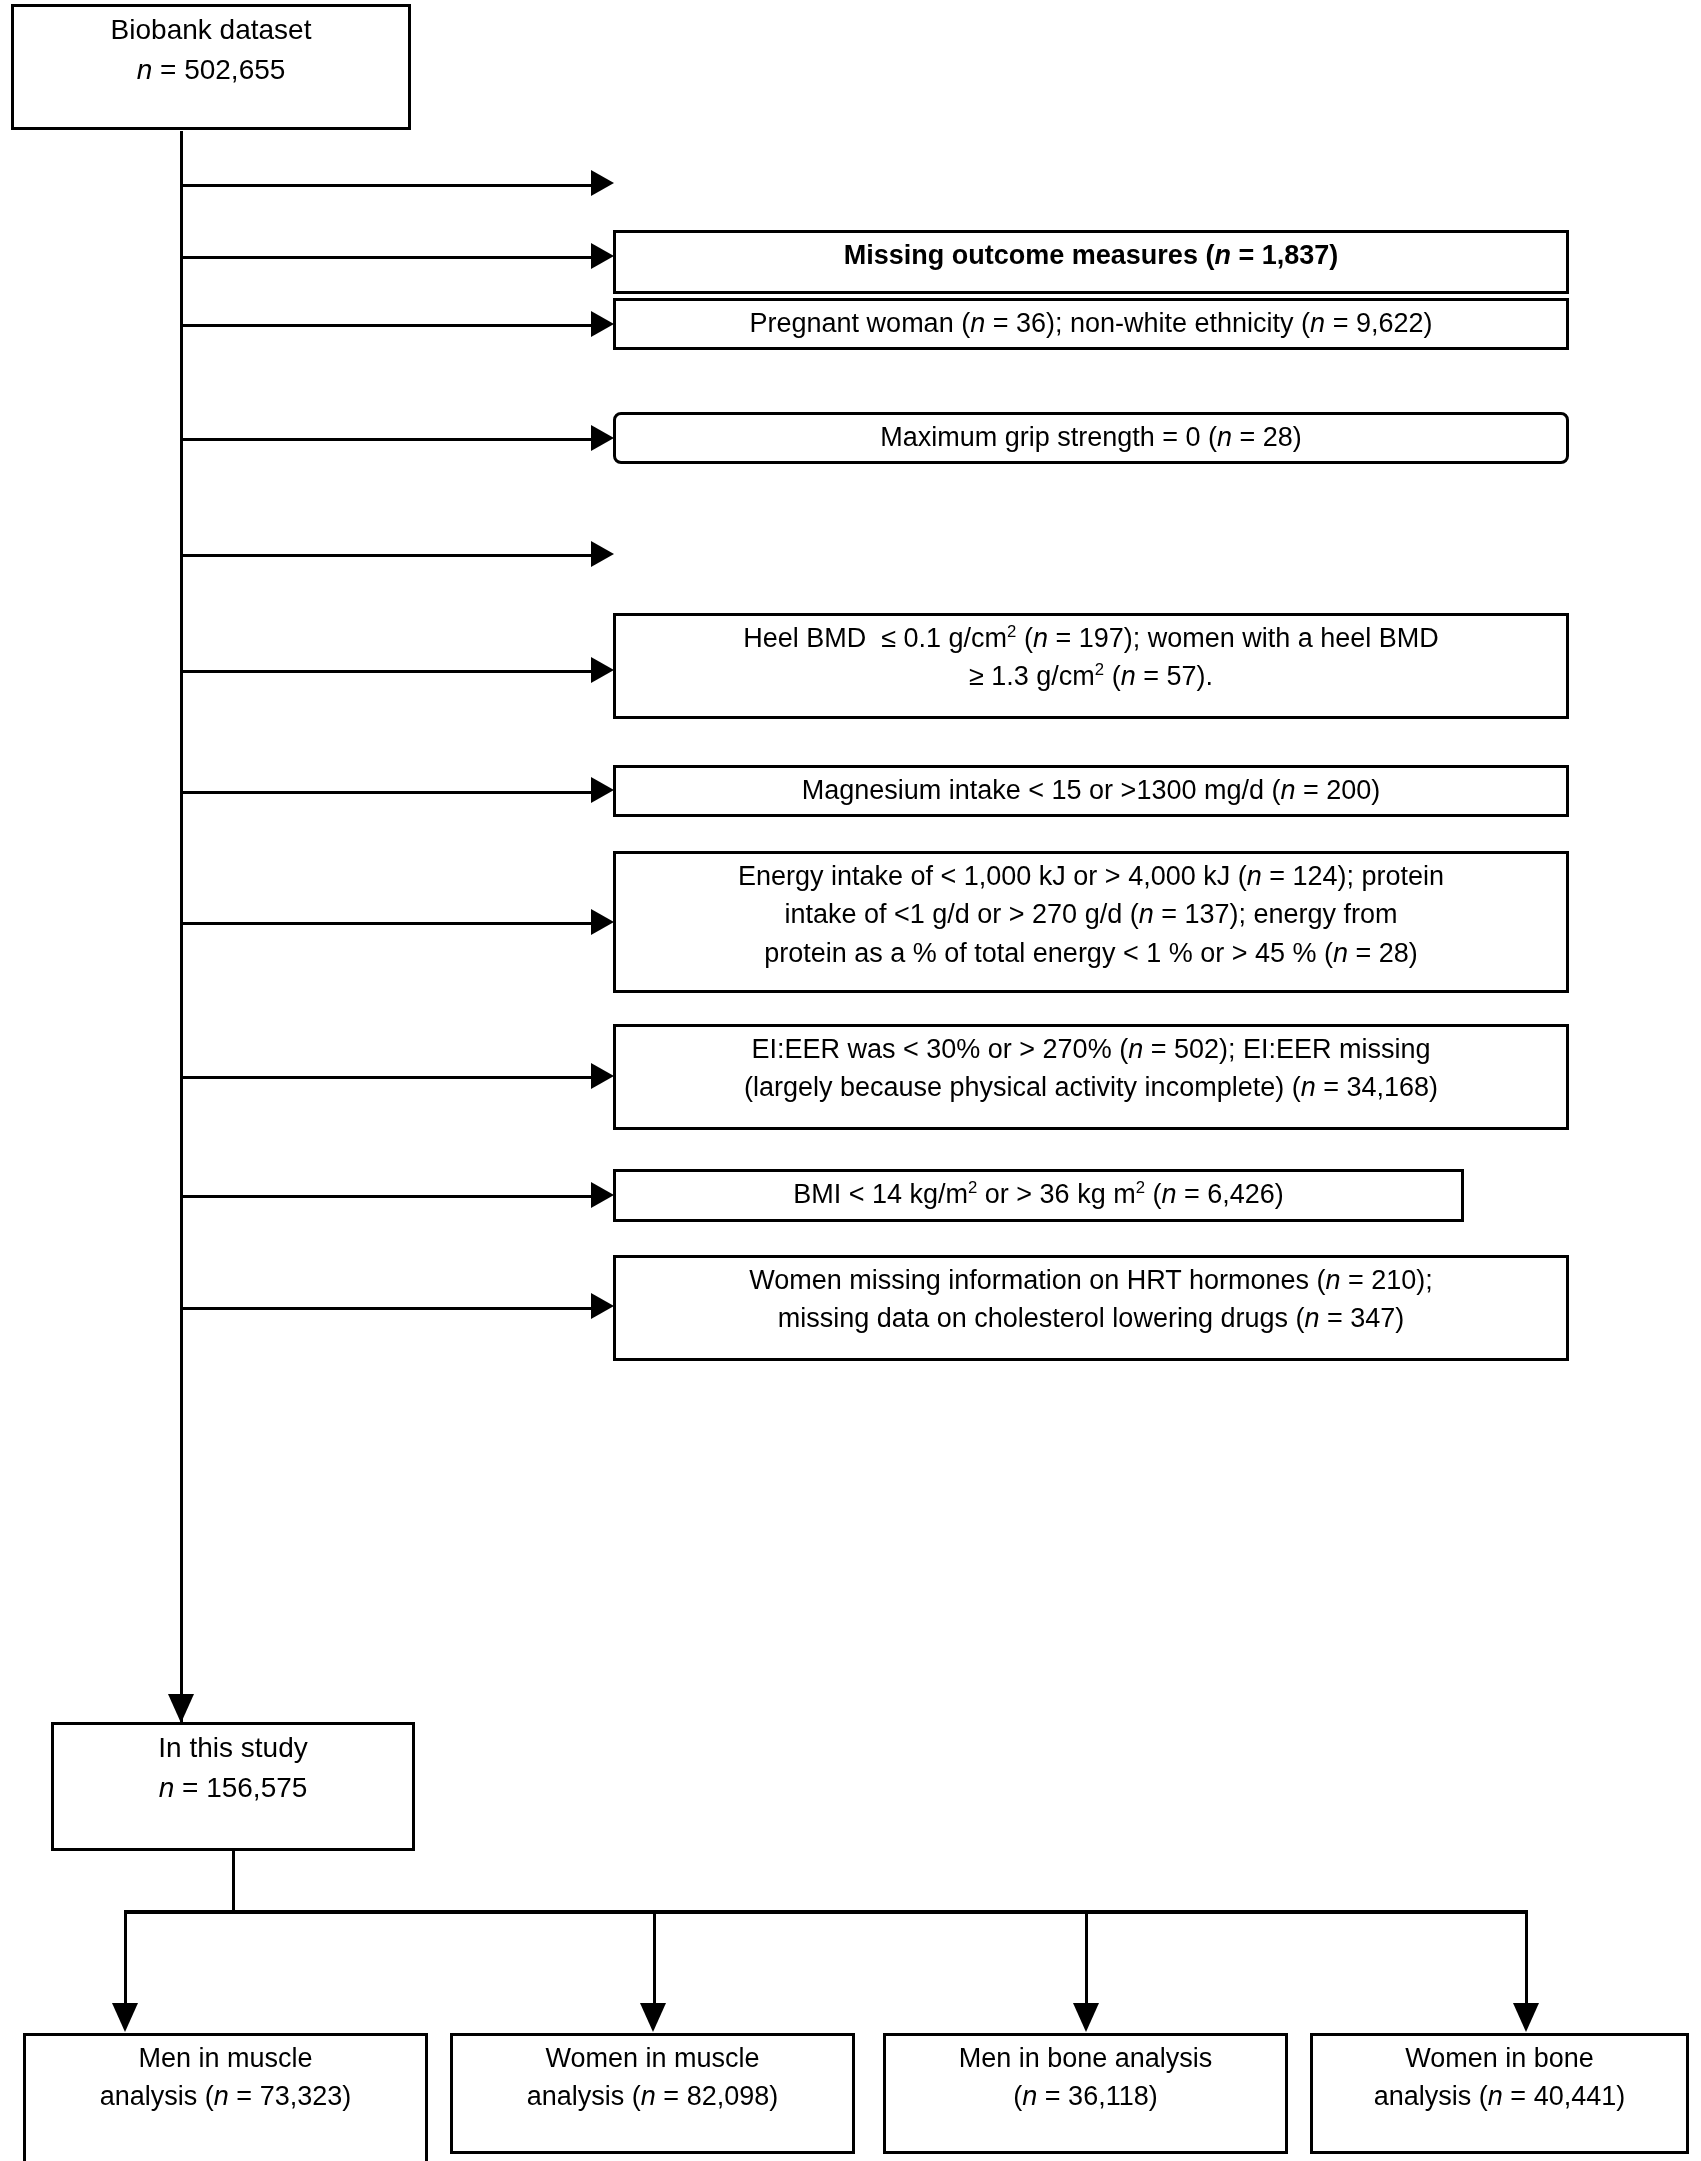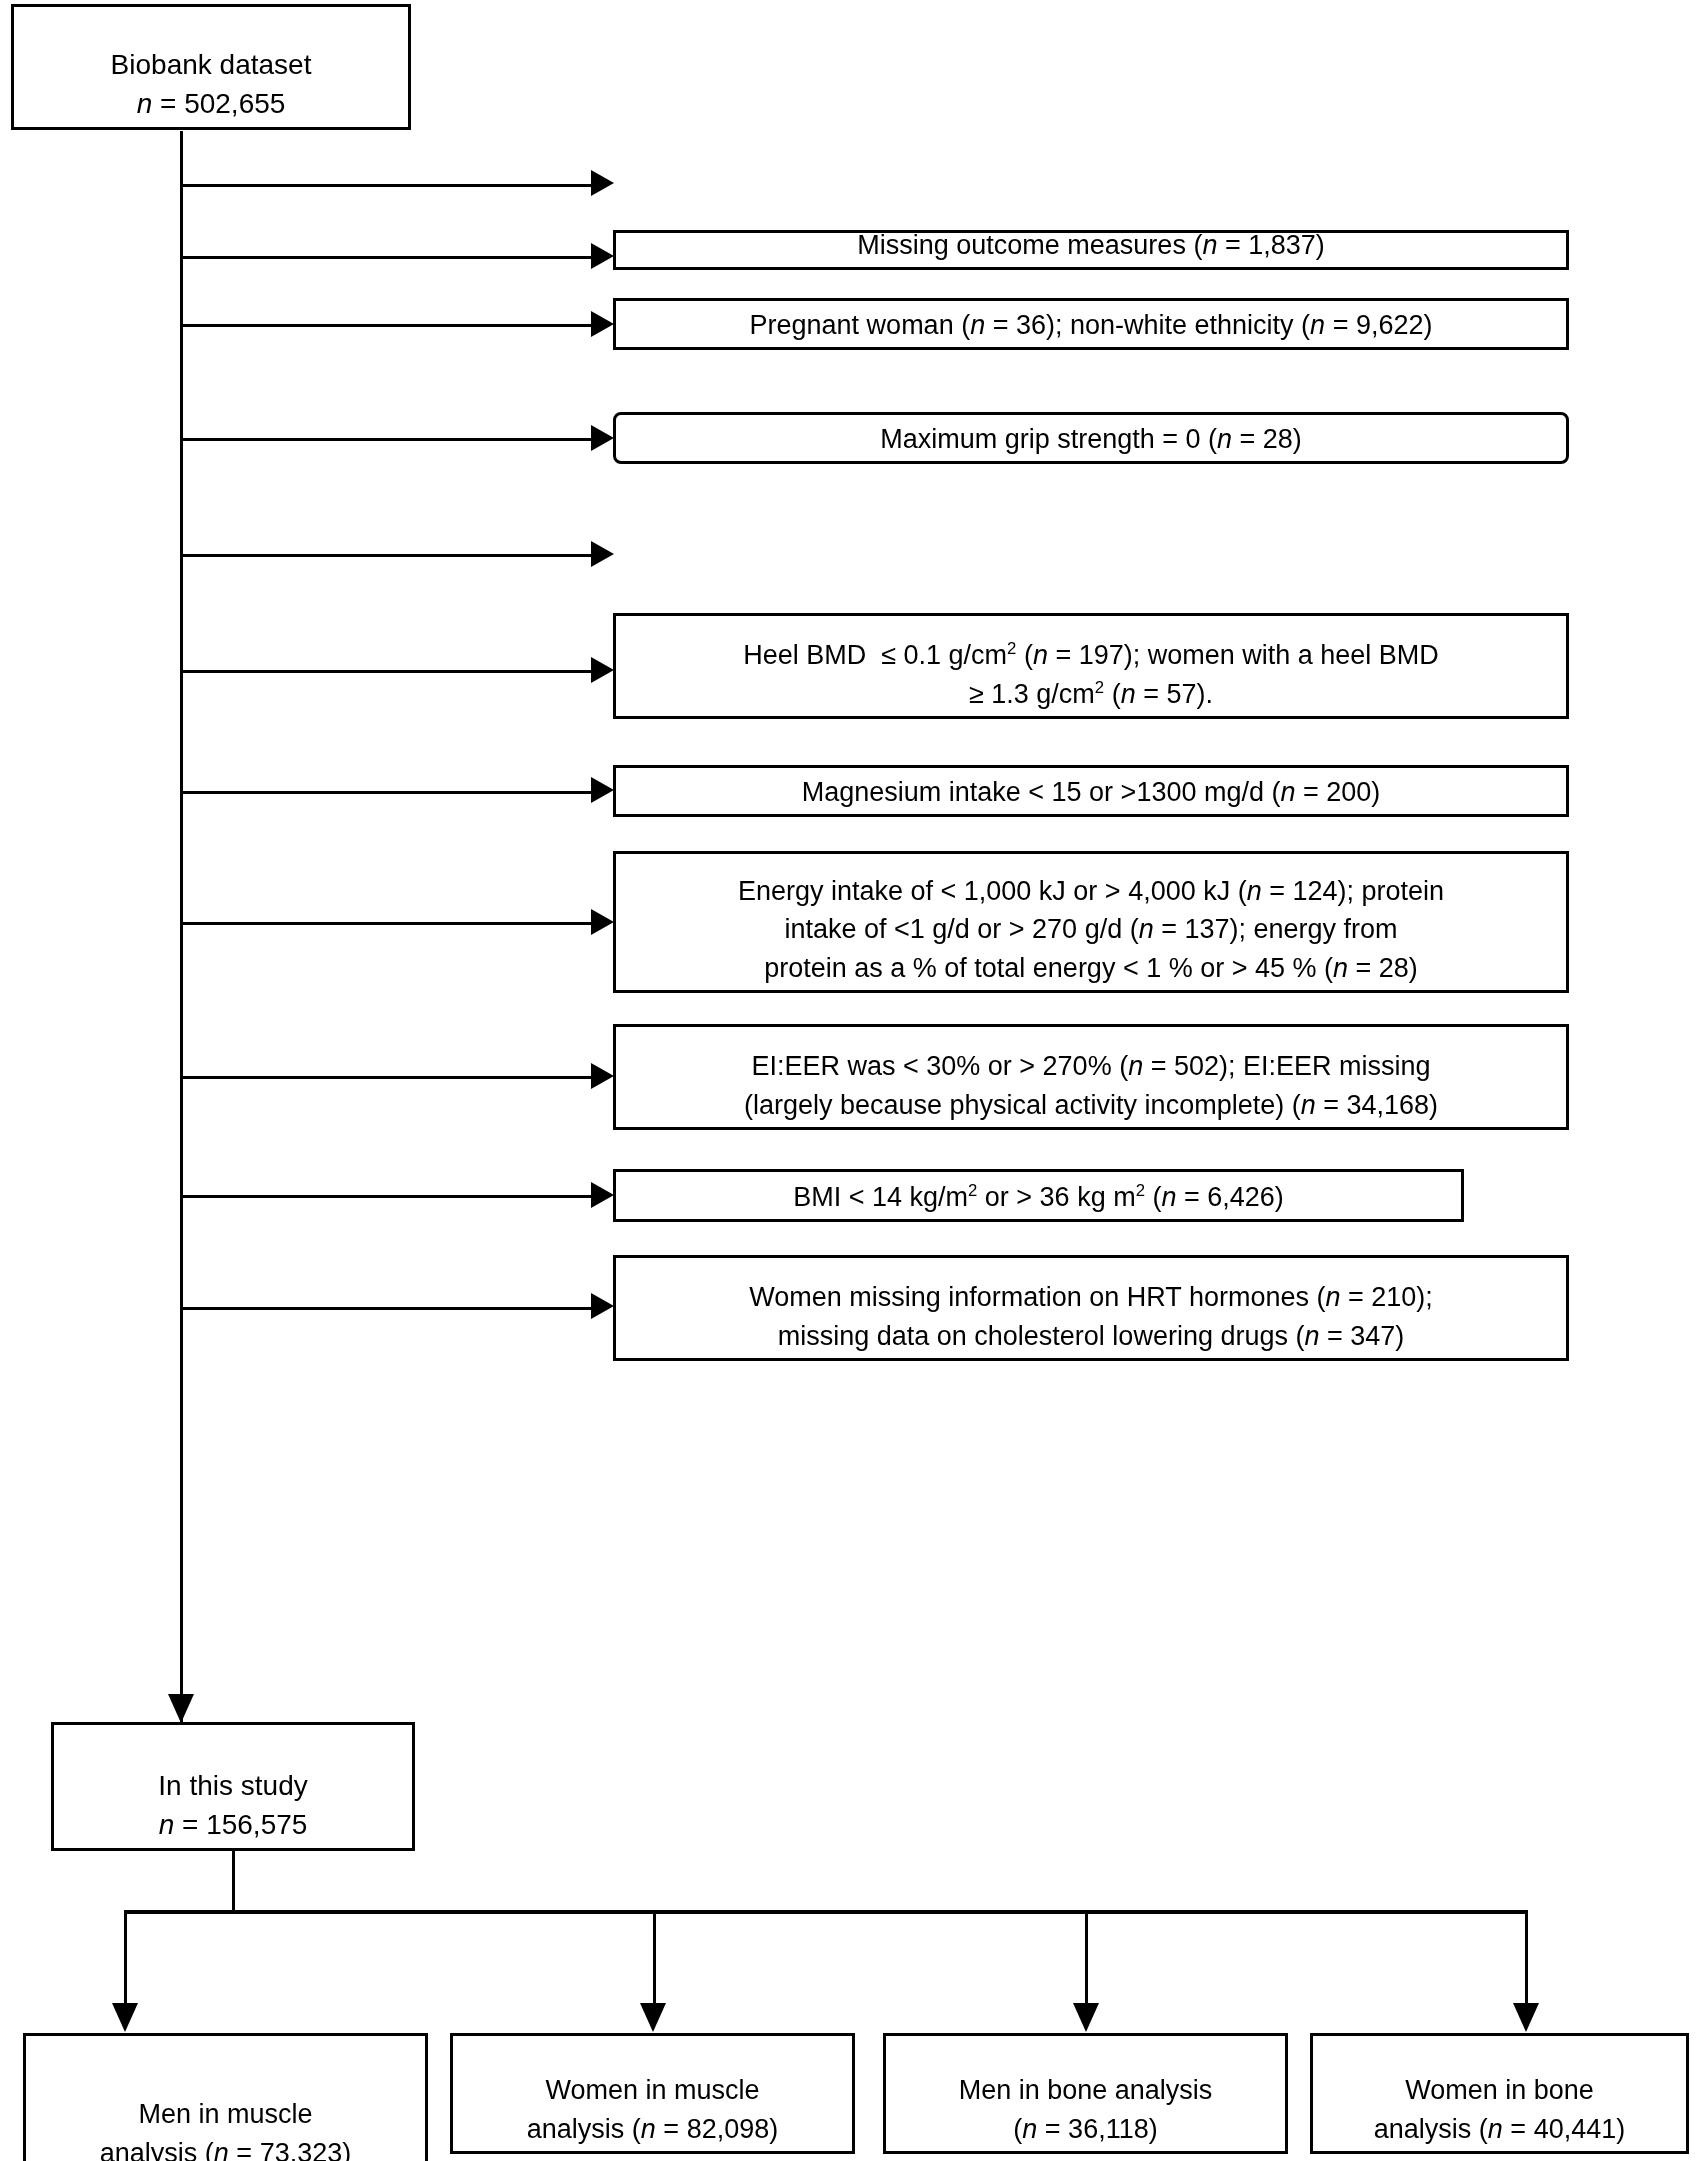--- a/index.html
+++ b/index.html
@@ -16,21 +16,21 @@
     font-family: "Liberation Sans", sans-serif;
     color: #000000;
     overflow: hidden;
   }
   .box {
     position: absolute;
     box-sizing: border-box;
     border: 3.5px solid #000000;
     background: #ffffff;
     display: flex;
-    align-items: flex-end;
+    align-items: flex-start;
     justify-content: center;
     text-align: center;
     line-height: 1.42;
     font-size: 27px;
     padding: 3px 13px;
   }
   .box .txt { display: block; width: 100%; }
   .box em { font-style: italic; }
   .box sup {
     font-size: 0.62em;
@@ -88,21 +88,21 @@
     </span>
   </div>
 
   <div class="spine" style="left:180px; top:131px; height:1593px;"></div>
 
   <div class="line-h" style="left:180px; top:184px; width:415px;"></div>
   <div class="arrow-r" style="left:591px; top:170px;"></div>
 
   <div class="line-h" style="left:180px; top:256px; width:415px;"></div>
   <div class="arrow-r" style="left:591px; top:243px;"></div>
-  <div class="box" style="left:613px; top:230px; width:956px; height:40px;">
+  <div class="box" style="left:613px; top:230px; width:956px; height:64px;font-weight:bold;">
     <span class="txt">
       <span>Missing outcome measures (</span><em>n</em><span> = 1,837)</span>
     </span>
   </div>
 
   <div class="line-h" style="left:180px; top:324px; width:415px;"></div>
   <div class="arrow-r" style="left:591px; top:311px;"></div>
   <div class="box" style="left:613px; top:298px; width:956px; height:52px;">
     <span class="txt">
       <span>Pregnant woman (</span><em>n</em><span> = 36); non-white ethnicity (</span><em>n</em><span> = 9,622)</span>

